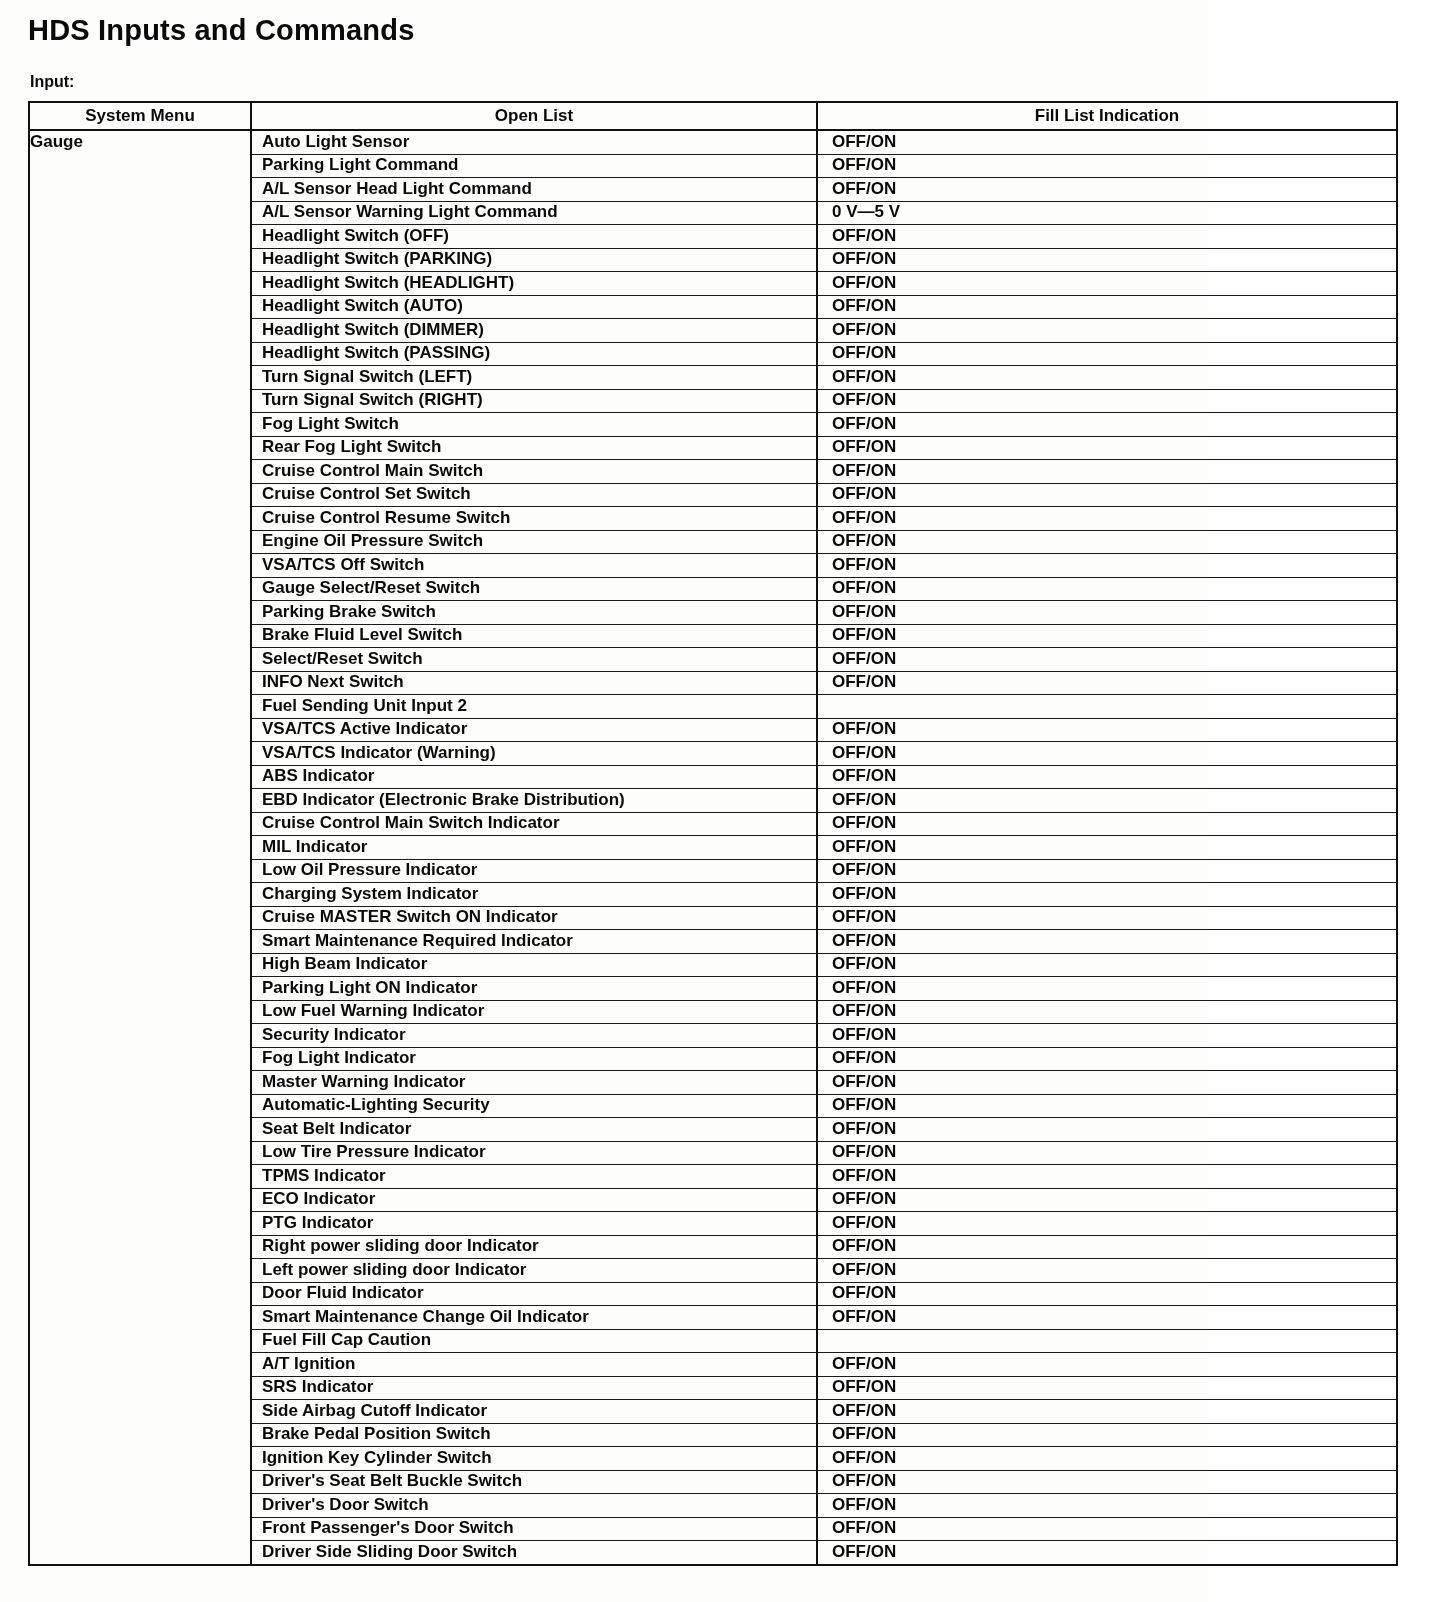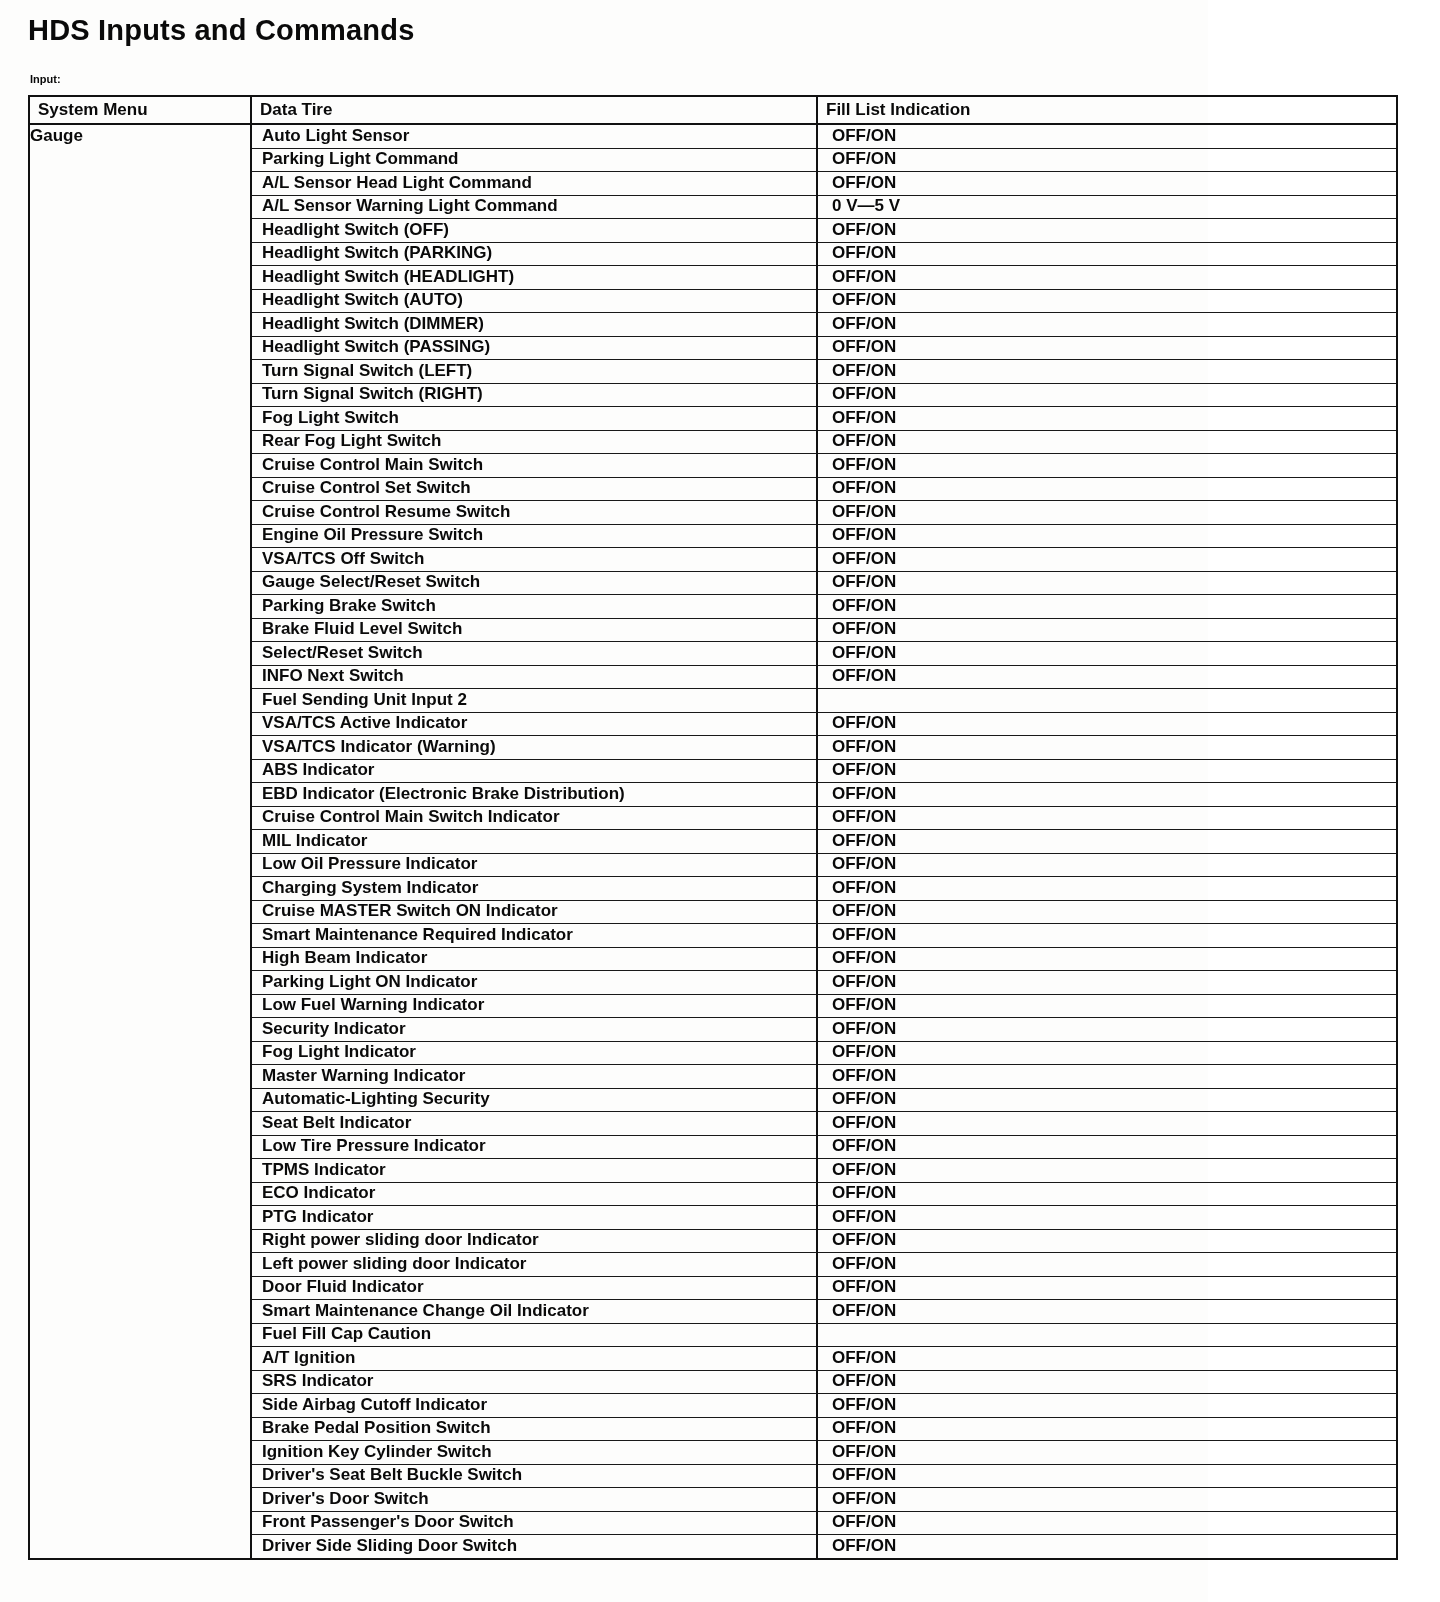--- a/index.html
+++ b/index.html
@@ -17,35 +17,35 @@
     background: #fdfdfc;
     position: relative;
   }
   .doc-title {
     font-size: 29px;
     font-weight: 800;
     letter-spacing: 0.2px;
     margin: 4px 0 26px 0;
   }
   .input-label {
-    font-size: 11px;
+    font-size: 16px;
     font-weight: 800;
     margin: 0 0 10px 2px;
   }
   table.hds {
     border-collapse: collapse;
     table-layout: fixed;
     width: 1368px;
     border: 2px solid #111;
   }
   table.hds th {
     border: 2px solid #111;
     font-size: 17px;
     font-weight: 800;
-    text-align: left;
+    text-align: center;
     height: 24px;
     padding: 1px 8px;
   }
   table.hds td {
     border: 1px solid #191919;
     font-size: 17px;
     font-weight: 700;
     height: 21.5px;
     line-height: 1.05;
     padding: 0 6px 1px 10px;
@@ -77,21 +77,21 @@
 
   <table class="hds">
     <colgroup>
       <col class="c-menu">
       <col class="c-list">
       <col class="c-ind">
     </colgroup>
     <thead>
       <tr>
         <th>System Menu</th>
-        <th>Data Tire</th>
+        <th>Open List</th>
         <th>Fill List Indication</th>
       </tr>
     </thead>
     <tbody id="table-body">
         <tr>
           <td class="system-menu-cell" rowspan="61">Gauge</td>
           <td class="data-list-cell">Auto Light Sensor</td>
           <td class="indication-cell">OFF/ON</td>
         </tr>
         <tr>

